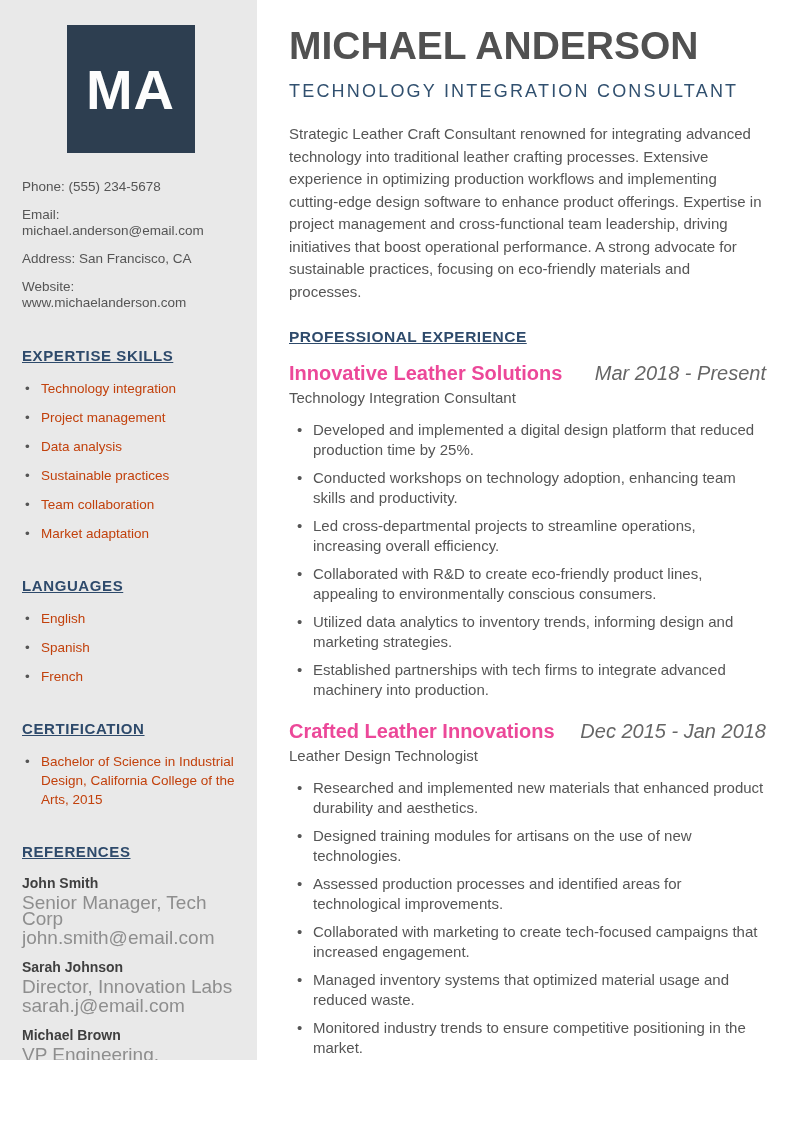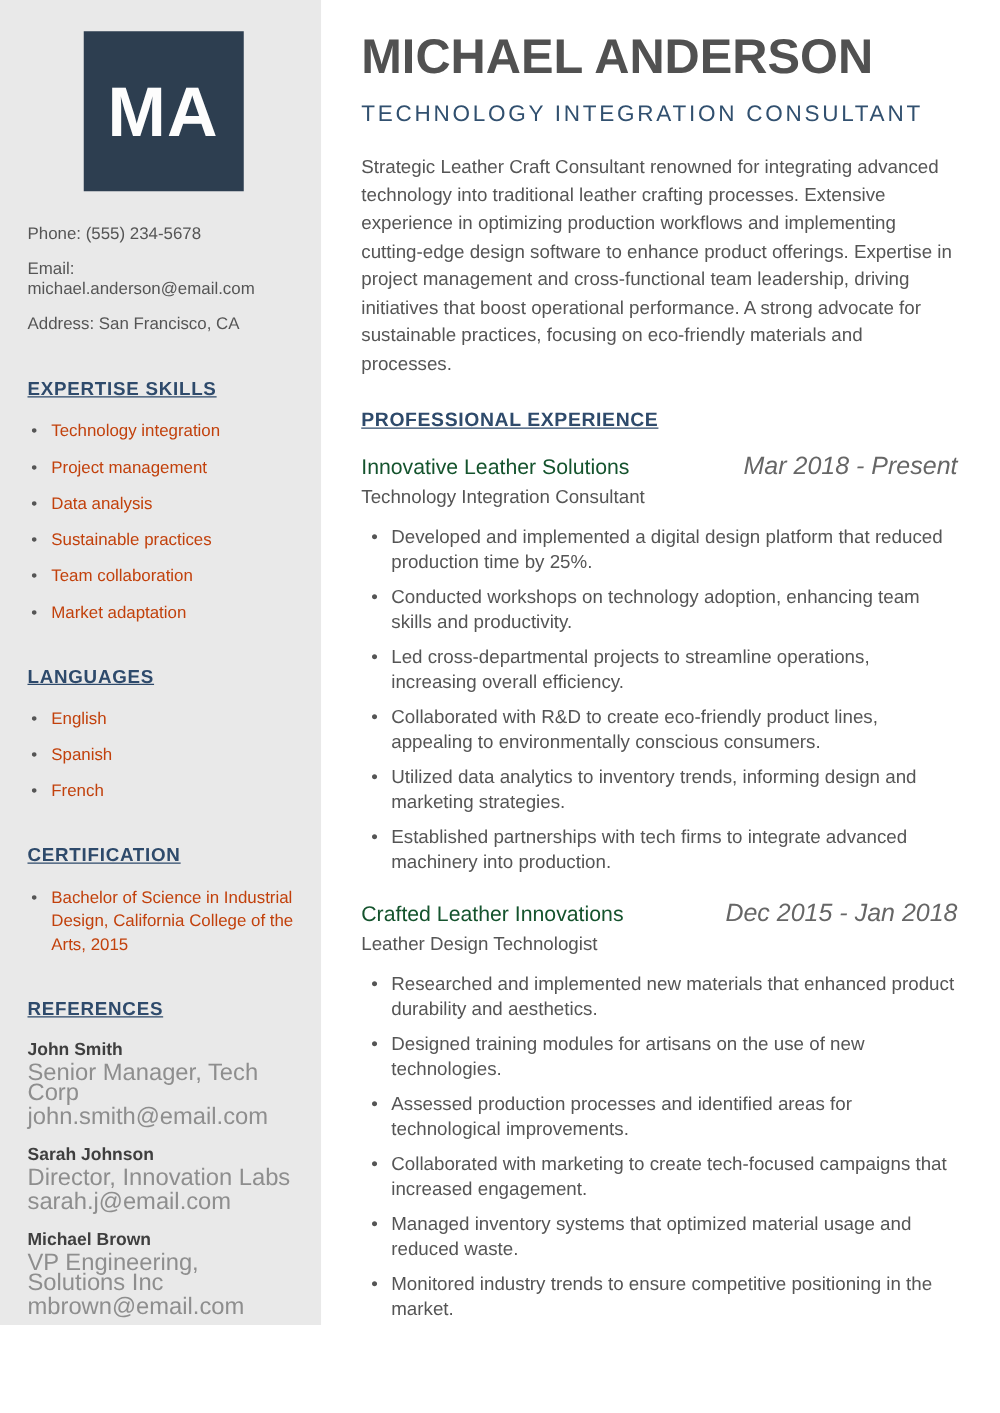--- a/index.html
+++ b/index.html
@@ -33,21 +33,21 @@
   .main { position:absolute; left:257px; top:0; width:543px; height:1130px;
           box-sizing:border-box; padding:24px 34px 0 32px; background:#ffffff; }
   .name { font-size:39px; line-height:44px; font-weight:bold; color:#515151; margin:0; }
   .headline { font-size:18px; color:#31506f; letter-spacing:2.2px; margin-top:13px; }
   .summary { font-size:15px; color:#555555; line-height:22.5px; margin:21px 0 0; }
 
   .section-h { font-size:15.5px; font-weight:bold; color:#2e4a6b; text-decoration:underline;
                letter-spacing:.5px; margin:25px 0 0; }
 
   .job-head { display:flex; justify-content:space-between; align-items:baseline; margin-top:16px; }
-  .company { font-size:17px; font-weight:normal; color:#14532d; }
+  .company { font-size:20px; font-weight:bold; color:#ec4899; }
   .dates { font-size:20px; font-style:italic; color:#666666; white-space:nowrap; }
   .role { font-size:15px; color:#555555; margin-top:4px; }
 
   ul.bullets { list-style:none; margin:14px 0 0; padding:0; }
   ul.bullets li { position:relative; padding-left:24px; font-size:15px; color:#555555;
                   line-height:19.5px; margin-bottom:9px; }
   ul.bullets li::before { content:"\2022"; position:absolute; left:8px; top:0; color:#555555; }
 
   ul.bullets.small li { font-size:14.5px; padding-left:20px; margin-bottom:10px; }
   ul.bullets.small li::before { left:4px; }
@@ -61,20 +61,21 @@
 
   <aside class="sidebar">
     <div class="avatar">
       <span class="avatar-initials">MA</span>
     </div>
 
     <div class="contact">
       <p>Phone: (555) 234-5678</p>
       <p>Email: michael.anderson@email.com</p>
       <p>Address: San Francisco, CA</p>
+      <p>Website: www.michaelanderson.com</p>
     </div>
 
     <div class="side-h first">EXPERTISE SKILLS</div>
     <ul class="side-list">
         <li>Technology integration</li>
         <li>Project management</li>
         <li>Data analysis</li>
         <li>Sustainable practices</li>
         <li>Team collaboration</li>
         <li>Market adaptation</li>

